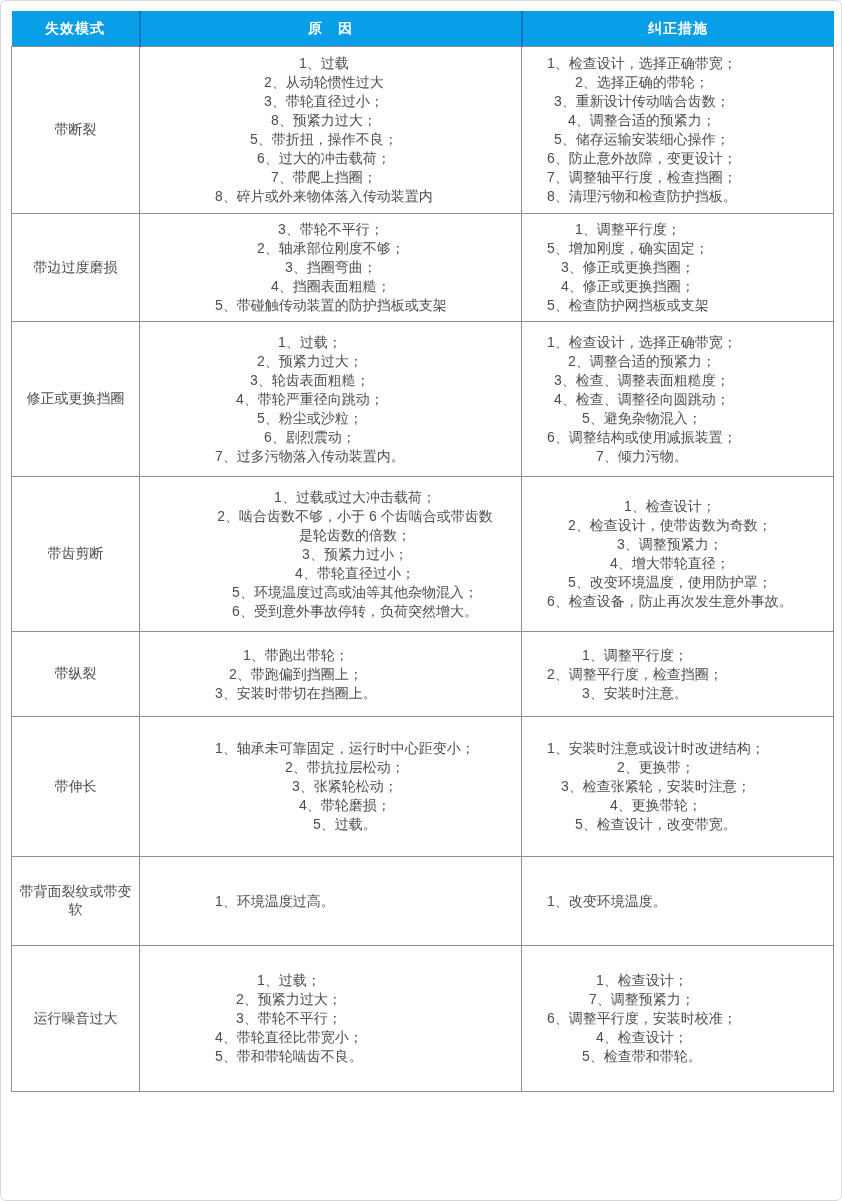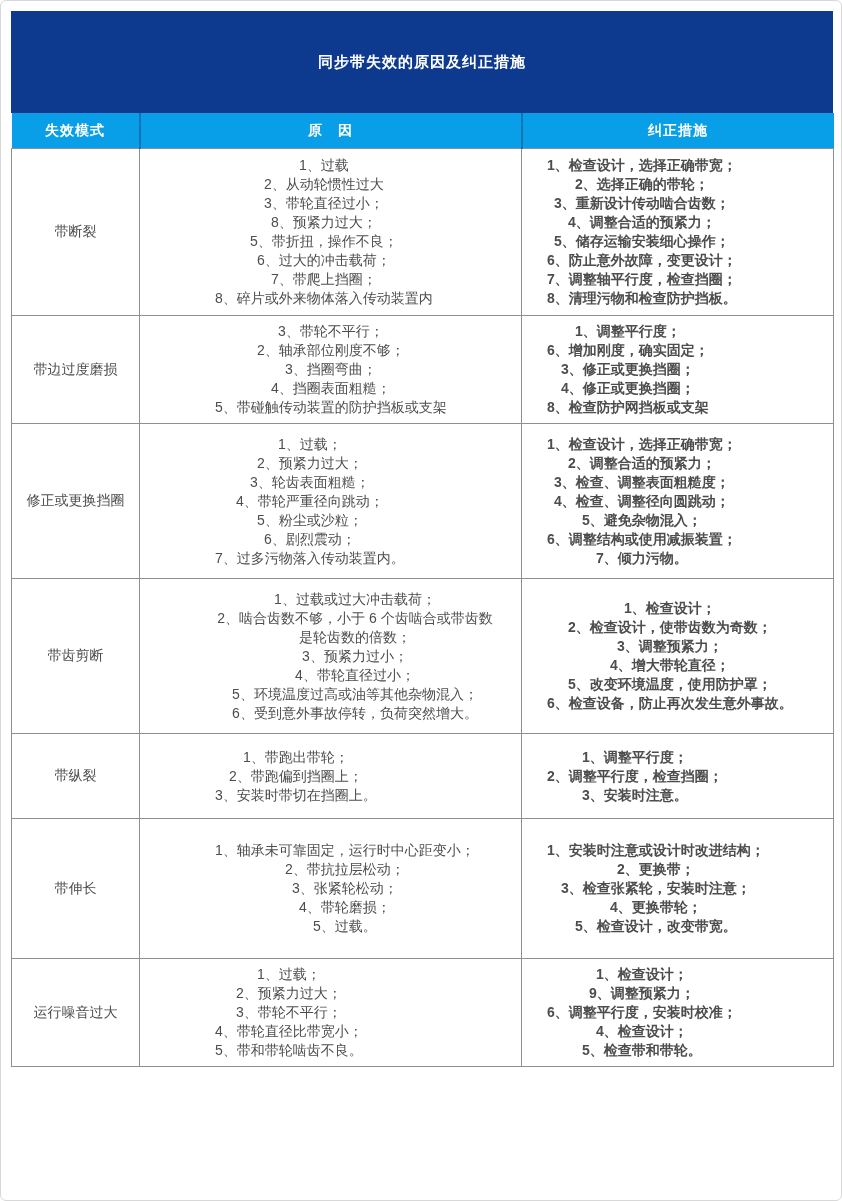--- a/index.html
+++ b/index.html
@@ -46,42 +46,39 @@
     border: 1px solid var(--c-border, #8f8f8f);
     background: #ffffff;
     vertical-align: middle;
     font-size: 14px;
     color: var(--c-text, #4d4d4d);
     box-sizing: border-box;
     padding: 6px 4px;
   }
   td.mode { text-align: center; padding: 15px 1px; }
   td.causes   { padding-left: 75px; }
-  td.measures { padding-left: 25px; font-weight: bold; }
+  td.measures { padding-left: 25px; }
   .list { display: inline-block; text-align: center; vertical-align: middle; }
   td.causes .list { max-width: 280px; }
   .line { line-height: 19px; }
 
   tbody tr:nth-child(1) { height: 167px; }
   tbody tr:nth-child(2) { height: 108px; }
   tbody tr:nth-child(3) { height: 155px; }
   tbody tr:nth-child(4) { height: 155px; }
   tbody tr:nth-child(5) { height: 85px;  }
   tbody tr:nth-child(6) { height: 140px; }
   tbody tr:nth-child(7) { height: 89px;  }
   tbody tr:nth-child(8) { height: 146px; }
 </style>
 </head>
 <body>
 
 <div class="page">
 
-  <div class="title-band">
-    <span class="t">同步带失效的原因及纠正措施</span>
-  </div>
 
   <table class="failure">
     <colgroup>
       <col class="c-mode">
       <col class="c-cause">
       <col class="c-measure">
     </colgroup>
     <thead>
       <tr>
         <th>失效模式</th>
@@ -92,21 +89,21 @@
     <tbody>
   <tr>
     <td class="mode">带断裂</td>
     <td class="causes"><div class="list"><div class="line">1、过载</div><div class="line">2、从动轮惯性过大</div><div class="line">3、带轮直径过小；</div><div class="line">8、预紧力过大；</div><div class="line">5、带折扭，操作不良；</div><div class="line">6、过大的冲击载荷；</div><div class="line">7、带爬上挡圈；</div><div class="line">8、碎片或外来物体落入传动装置内</div></div></td>
     <td class="measures"><div class="list"><div class="line">1、检查设计，选择正确带宽；</div><div class="line">2、选择正确的带轮；</div><div class="line">3、重新设计传动啮合齿数；</div><div class="line">4、调整合适的预紧力；</div><div class="line">5、储存运输安装细心操作；</div><div class="line">6、防止意外故障，变更设计；</div><div class="line">7、调整轴平行度，检查挡圈；</div><div class="line">8、清理污物和检查防护挡板。</div></div></td>
   </tr>
 
   <tr>
     <td class="mode">带边过度磨损</td>
     <td class="causes"><div class="list"><div class="line">3、带轮不平行；</div><div class="line">2、轴承部位刚度不够；</div><div class="line">3、挡圈弯曲；</div><div class="line">4、挡圈表面粗糙；</div><div class="line">5、带碰触传动装置的防护挡板或支架</div></div></td>
-    <td class="measures"><div class="list"><div class="line">1、调整平行度；</div><div class="line">6、增加刚度，确实固定；</div><div class="line">3、修正或更换挡圈；</div><div class="line">4、修正或更换挡圈；</div><div class="line">8、检查防护网挡板或支架</div></div></td>
+    <td class="measures"><div class="list"><div class="line">1、调整平行度；</div><div class="line">5、增加刚度，确实固定；</div><div class="line">3、修正或更换挡圈；</div><div class="line">4、修正或更换挡圈；</div><div class="line">5、检查防护网挡板或支架</div></div></td>
   </tr>
 
   <tr>
     <td class="mode">修正或更换挡圈</td>
     <td class="causes"><div class="list"><div class="line">1、过载；</div><div class="line">2、预紧力过大；</div><div class="line">3、轮齿表面粗糙；</div><div class="line">4、带轮严重径向跳动；</div><div class="line">5、粉尘或沙粒；</div><div class="line">6、剧烈震动；</div><div class="line">7、过多污物落入传动装置内。</div></div></td>
     <td class="measures"><div class="list"><div class="line">1、检查设计，选择正确带宽；</div><div class="line">2、调整合适的预紧力；</div><div class="line">3、检查、调整表面粗糙度；</div><div class="line">4、检查、调整径向圆跳动；</div><div class="line">5、避免杂物混入；</div><div class="line">6、调整结构或使用减振装置；</div><div class="line">7、倾力污物。</div></div></td>
   </tr>
 
   <tr>
     <td class="mode">带齿剪断</td>
@@ -119,22 +116,27 @@
     <td class="causes"><div class="list"><div class="line">1、带跑出带轮；</div><div class="line">2、带跑偏到挡圈上；</div><div class="line">3、安装时带切在挡圈上。</div></div></td>
     <td class="measures"><div class="list"><div class="line">1、调整平行度；</div><div class="line">2、调整平行度，检查挡圈；</div><div class="line">3、安装时注意。</div></div></td>
   </tr>
 
   <tr>
     <td class="mode">带伸长</td>
     <td class="causes"><div class="list"><div class="line">1、轴承未可靠固定，运行时中心距变小；</div><div class="line">2、带抗拉层松动；</div><div class="line">3、张紧轮松动；</div><div class="line">4、带轮磨损；</div><div class="line">5、过载。</div></div></td>
     <td class="measures"><div class="list"><div class="line">1、安装时注意或设计时改进结构；</div><div class="line">2、更换带；</div><div class="line">3、检查张紧轮，安装时注意；</div><div class="line">4、更换带轮；</div><div class="line">5、检查设计，改变带宽。</div></div></td>
   </tr>
 
+  <tr>
+    <td class="mode">带背面裂纹或带变软</td>
+    <td class="causes"><div class="list"><div class="line">1、环境温度过高。</div></div></td>
+    <td class="measures"><div class="list"><div class="line">1、改变环境温度。</div></div></td>
+  </tr>
 
   <tr>
     <td class="mode">运行噪音过大</td>
     <td class="causes"><div class="list"><div class="line">1、过载；</div><div class="line">2、预紧力过大；</div><div class="line">3、带轮不平行；</div><div class="line">4、带轮直径比带宽小；</div><div class="line">5、带和带轮啮齿不良。</div></div></td>
-    <td class="measures"><div class="list"><div class="line">1、检查设计；</div><div class="line">9、调整预紧力；</div><div class="line">6、调整平行度，安装时校准；</div><div class="line">4、检查设计；</div><div class="line">5、检查带和带轮。</div></div></td>
+    <td class="measures"><div class="list"><div class="line">1、检查设计；</div><div class="line">7、调整预紧力；</div><div class="line">6、调整平行度，安装时校准；</div><div class="line">4、检查设计；</div><div class="line">5、检查带和带轮。</div></div></td>
   </tr>
 </tbody>
   </table>
 
 </div>
 
 </body></html>

